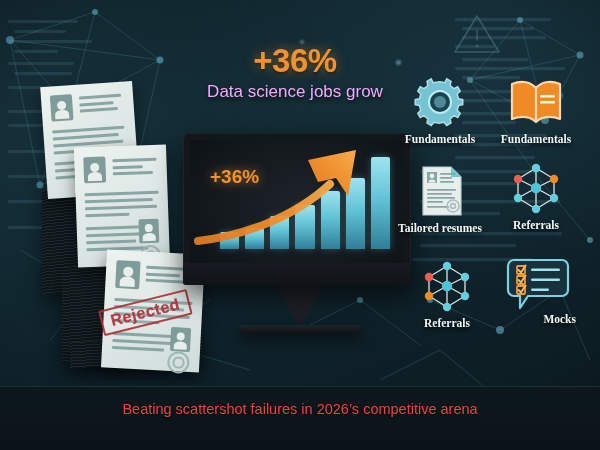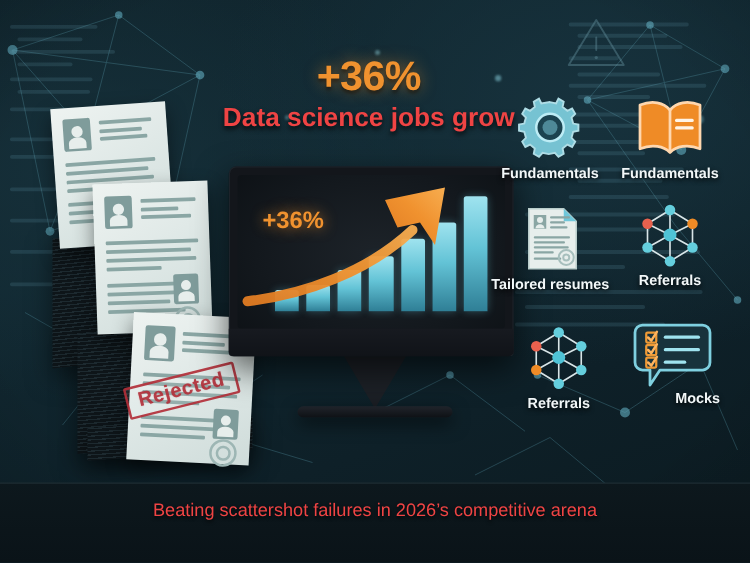--- a/index.html
+++ b/index.html
@@ -32,21 +32,21 @@
   .headline{
     position:absolute;left:170px;top:44px;width:250px;text-align:center;
     z-index:20;
   }
   .headline .pct{
     font-size:33px;font-weight:bold;color:#f0922f;line-height:1;
     text-shadow:0 0 12px rgba(240,146,47,.55),0 2px 3px rgba(0,0,0,.6);
     letter-spacing:-.5px;
   }
   .headline .sub{
-    margin-top:5px;font-size:21px;font-weight:bold;color:#ef4444;line-height:1.22;
+    margin-top:5px;font-size:17px;font-weight:normal;color:#f0abfc;line-height:1.22;
     text-shadow:0 2px 4px rgba(0,0,0,.8);
   }
 
   
   .monitor{position:absolute;left:183px;top:133px;width:228px;height:152px;z-index:14;}
   .mon-bezel{
     position:absolute;inset:0;background:#13161b;border-radius:6px 6px 3px 3px;
     box-shadow:0 10px 26px rgba(0,0,0,.62), 0 0 0 1px rgba(120,160,175,.10) inset;
   }
   .mon-screen{
@@ -115,21 +115,21 @@
   }
   .stamp{
     position:absolute;color:#b3303a;border:2px solid #b3303a;
     font-weight:bold;letter-spacing:.5px;padding:2px 8px;border-radius:2px;
     background:rgba(255,255,255,.10);
     text-shadow:0 0 1px rgba(179,48,58,.5);
     opacity:.92;
   }
 
   
-  .icon-cell{position:absolute;text-align:center;z-index:16;}
+  .icon-cell{position:absolute;text-align:center;z-index:16;font-family:Liberation Serif, serif;}
   .icon-art{position:relative;width:60px;height:56px;margin:0 auto;}
   .icon-label{
     margin-top:3px;font-size:11.5px;font-weight:bold;color:#f2f7f8;white-space:nowrap;
     text-shadow:0 2px 4px rgba(0,0,0,.85);
   }
 
   
   .footer-band{
     position:absolute;left:0;right:0;top:386px;height:64px;z-index:25;
     background:linear-gradient(180deg,#0d181d 0%,#0a1318 100%);

